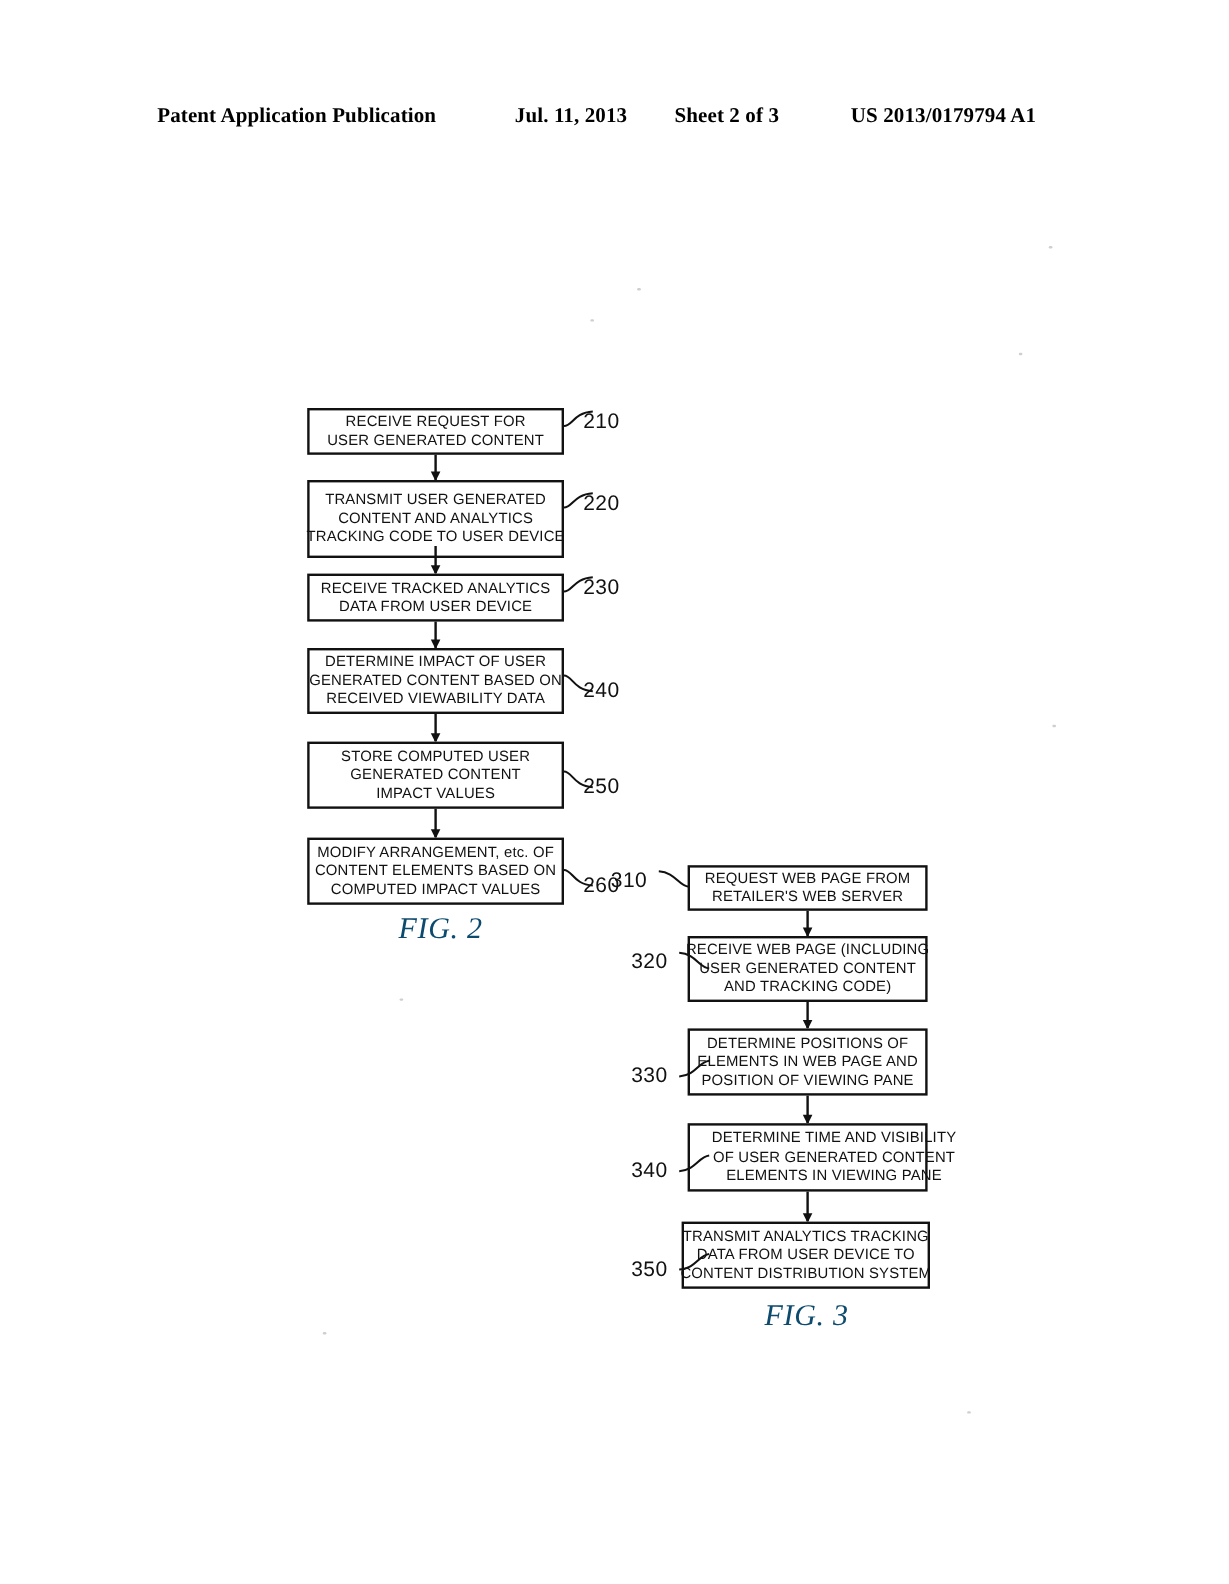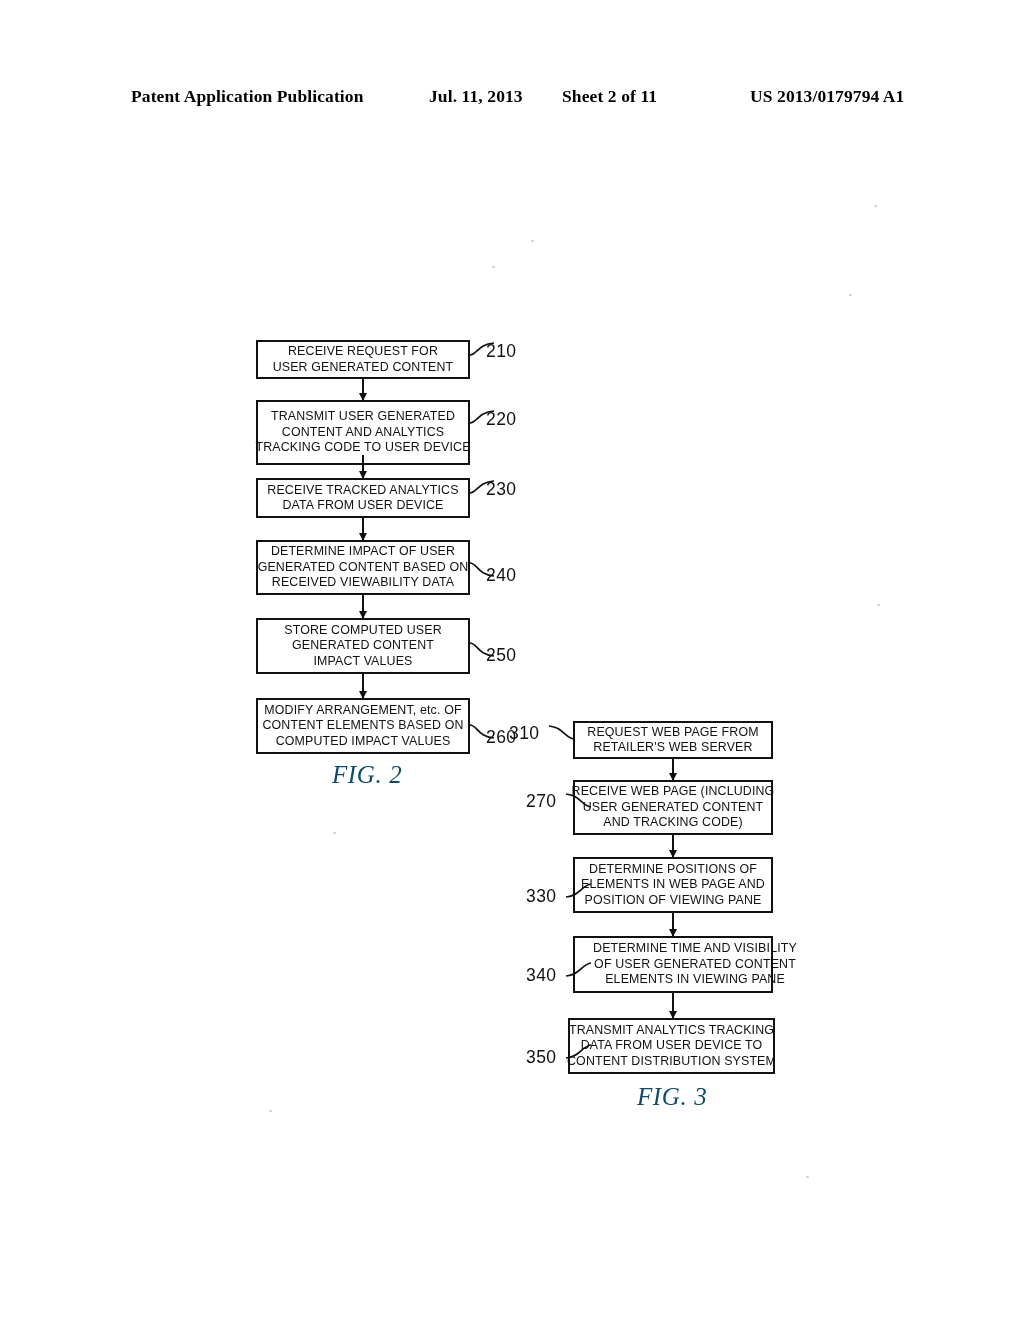--- a/index.html
+++ b/index.html
@@ -45,21 +45,20 @@
   }
   #sheet-header .hdr-sheet {
     position: absolute;
     left: 562px;
     top: 0;
   }
   #sheet-header .hdr-docnum {
     position: absolute;
     left: 709px;
     top: 0;
-    margin-left: 41px;
   }
 
   
   .fc-box {
     position: absolute;
     box-sizing: border-box;
     border: 2.2px solid #111111;
     background: #ffffff;
     display: flex;
     flex-direction: column;
@@ -136,21 +135,21 @@
     height: 2px;
     border-radius: 1px;
   }
 </style>
 </head>
 <body>
 
 <div id="sheet-header">
   <span class="hdr-pub">Patent Application Publication</span>
   <span class="hdr-date">Jul. 11, 2013</span>
-  <span class="hdr-sheet">Sheet 2 of 11</span>
+  <span class="hdr-sheet">Sheet 2 of 3</span>
   <span class="hdr-docnum">US 2013/0179794 A1</span>
 </div>
 
 <div>
 
   <div class="fc-box" style="left:256px; top:340px; width:214px; height:39px;">
     <span class="ln">RECEIVE REQUEST FOR</span>
     <span class="ln">USER GENERATED CONTENT</span>
   </div>
   <svg class="leader" style="left:470px; top:341px; width:26px; height:16px;" viewBox="0 0 26 16">
@@ -231,21 +230,21 @@
     <path d="M0,2 C14,3 16,14 25,15"></path>
   </svg>
 
   <div class="fc-arrow" style="left:672px; top:759px; height:21px;"></div>
 
   <div class="fc-box" style="left:573px; top:780px; width:200px; height:55px;">
     <span class="ln">RECEIVE WEB PAGE (INCLUDING</span>
     <span class="ln">USER GENERATED CONTENT</span>
     <span class="ln">AND TRACKING CODE)</span>
   </div>
-  <div class="ref-num" style="left:526px; top:791px;">270</div>
+  <div class="ref-num" style="left:526px; top:791px;">320</div>
   <svg class="leader" style="left:566px; top:792px; width:26px; height:18px;" viewBox="0 0 26 18">
     <path d="M0,2 C14,3 16,14 25,15"></path>
   </svg>
 
   <div class="fc-arrow" style="left:672px; top:835px; height:22px;"></div>
 
   <div class="fc-box" style="left:573px; top:857px; width:200px; height:56px;">
     <span class="ln">DETERMINE POSITIONS OF</span>
     <span class="ln">ELEMENTS IN WEB PAGE AND</span>
     <span class="ln">POSITION OF VIEWING PANE</span>

